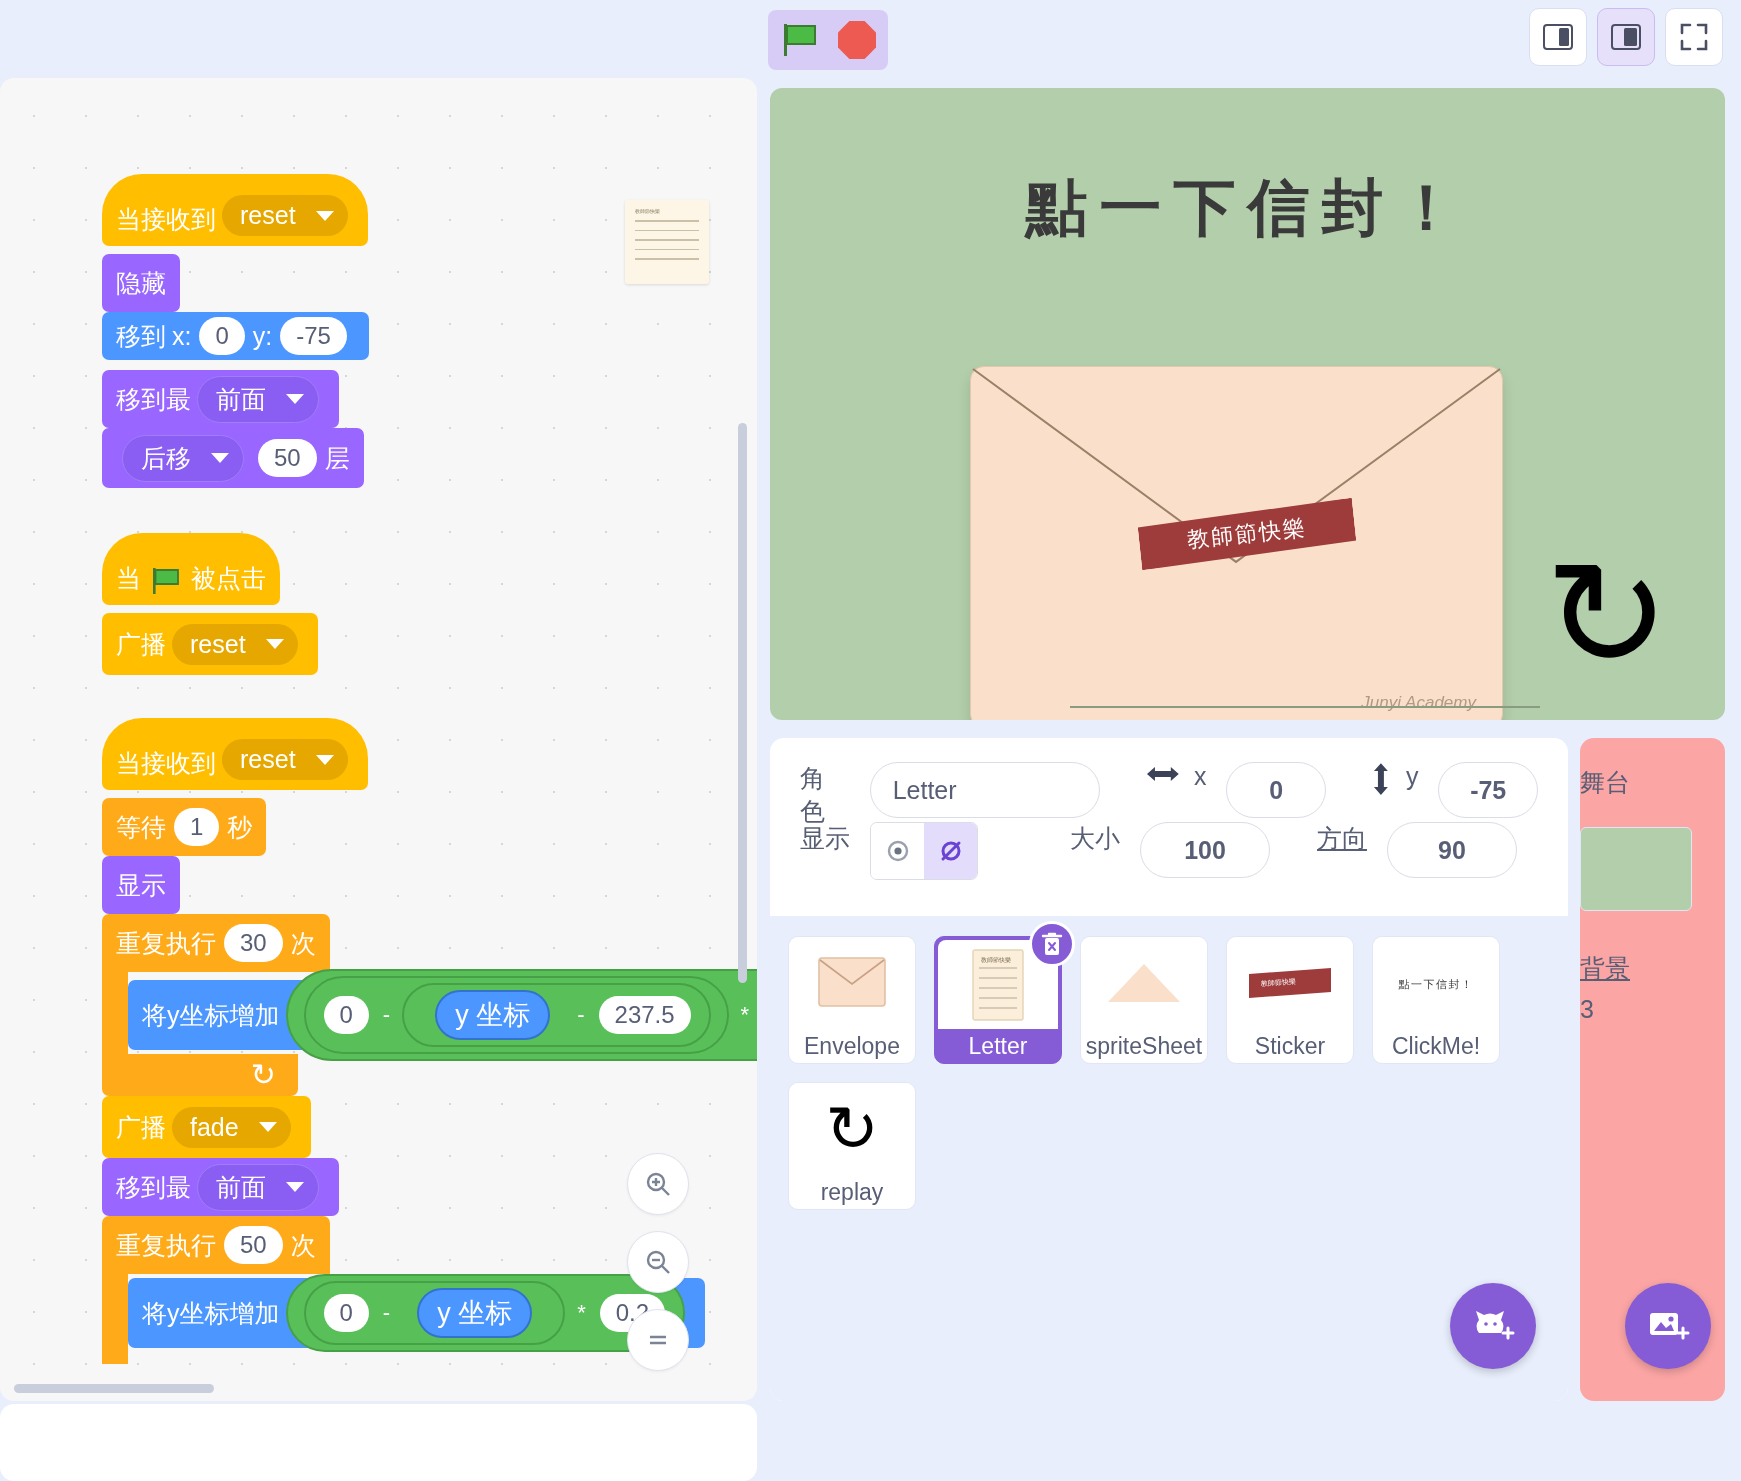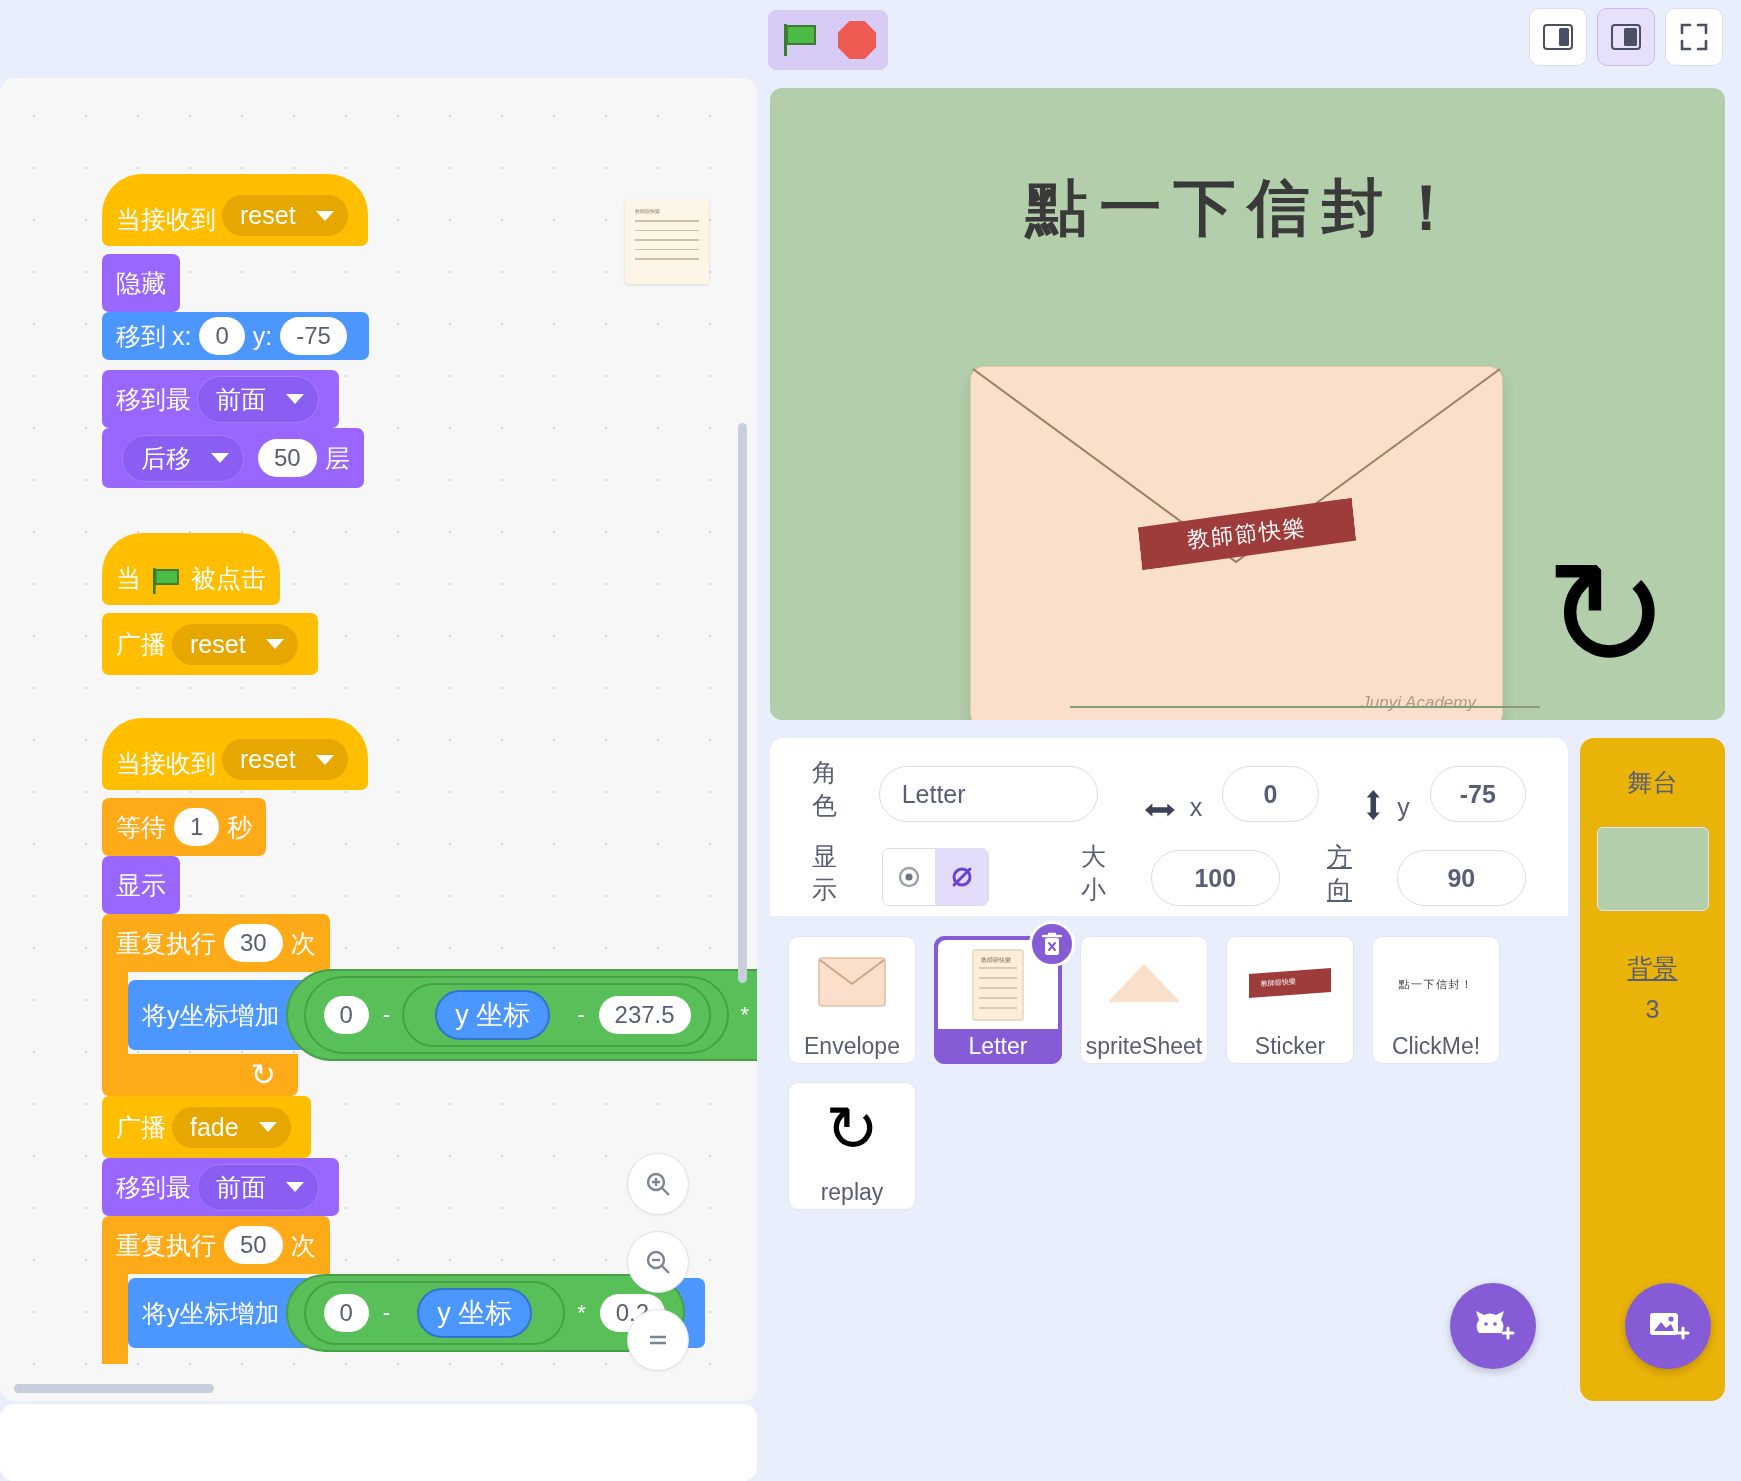--- a/index.html
+++ b/index.html
@@ -190,21 +190,21 @@
   #stage-underline {
     position: absolute; left: 300px; bottom: 12px; width: 470px; height: 2px;
     background: #8b9b80;
   }
 
   
   #sprite-panel {
     position: absolute; left: 770px; top: 738px; width: 798px; height: 663px;
     background: #fff; border-radius: 14px; overflow: hidden;
   }
-  .info-row { display: flex; align-items: flex-end; padding: 0 42px; height: 84px; }
+  .info-row { display: flex; align-items: flex-start; padding: 0 30px; height: 84px; }
   .info-lbl { font-size: 25px; color: #575e75; margin-right: 20px; }
   .pill {
     border: 1px solid #dadce6; border-radius: 999px; height: 56px;
     display: flex; align-items: center; padding: 0 22px;
     font-size: 25px; color: #575e75; background: #fff;
   }
   .pill.centered { justify-content: center; font-weight: bold; }
   .seg {
     display: flex; border: 1px solid #dadce6; border-radius: 7px; overflow: hidden;
   }
@@ -244,22 +244,22 @@
   .fab {
     position: absolute; width: 86px; height: 86px; border-radius: 50%;
     background: #855cd6; color: #fff;
     display: flex; align-items: center; justify-content: center; cursor: pointer;
     box-shadow: 0 3px 8px rgba(0,0,0,.2);
   }
 
   
   #stage-col {
     position: absolute; left: 1580px; top: 738px; width: 145px; height: 663px;
-    background: #eab308; border-radius: 14px;
-    display: flex; flex-direction: column; align-items: center;
+    background: #fca5a5; border-radius: 14px;
+    display: flex; flex-direction: column; align-items: flex-start;
   }
   #stage-col-title { font-size: 25px; color: #575e75; margin-top: 28px; }
   #stage-col-thumb {
     width: 112px; height: 84px; background: #b3ceab; border-radius: 6px;
     border: 1px solid #e0e6f5; margin-top: 28px;
   }
   #stage-col-lbl { font-size: 25px; color: #575e75; margin-top: 41px; text-decoration: underline; }
   #stage-col-count { font-size: 25px; color: #575e75; margin-top: 10px; }
 </style>
 </head>

